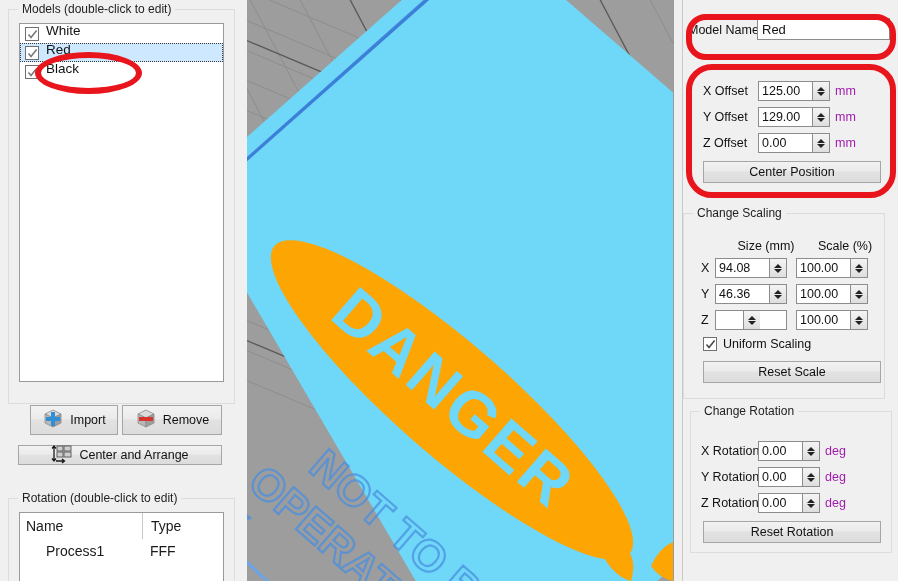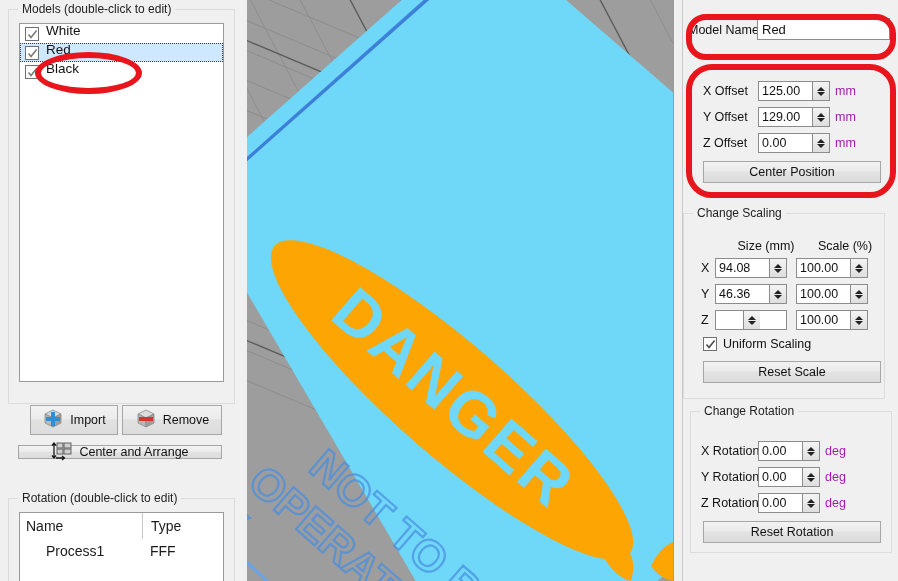--- a/index.html
+++ b/index.html
@@ -42,21 +42,21 @@
   
   .btn{
     position:absolute;box-sizing:border-box;
     background:linear-gradient(to bottom,#f2f2f2 0%,#ebebeb 45%,#e2e2e2 50%,#dcdcdc 100%);
     border:1px solid #a6a6a6;color:#111;font-size:12.5px;
     display:flex;align-items:center;justify-content:center;gap:6px;
     cursor:default;
   }
   #btn-import{left:18px;top:405px;width:88px;height:30px;margin-left:12px;}
   #btn-remove{left:122px;top:405px;width:100px;height:30px;}
-  #btn-center{left:18px;top:445px;width:204px;height:14px;}
+  #btn-center{left:18px;top:445px;width:204px;height:20px;}
 
   #processes-group{left:8px;top:498px;width:225px;height:110px;}
   #processes-table{
     position:absolute;left:10px;top:13px;width:203px;height:90px;
     background:#fff;border:1px solid #9a9a9a;overflow:hidden;
   }
   .pt-head{display:flex;height:26px;align-items:center;font-size:14px;}
   .pt-head .c1{width:122px;padding-left:6px;box-sizing:border-box;}
   .pt-head .c2{flex:1;padding-left:8px;box-sizing:border-box;border-left:1px solid #c8c8c8;height:26px;display:flex;align-items:center;}
   .pt-row{display:flex;height:24px;align-items:center;font-size:14px;}

